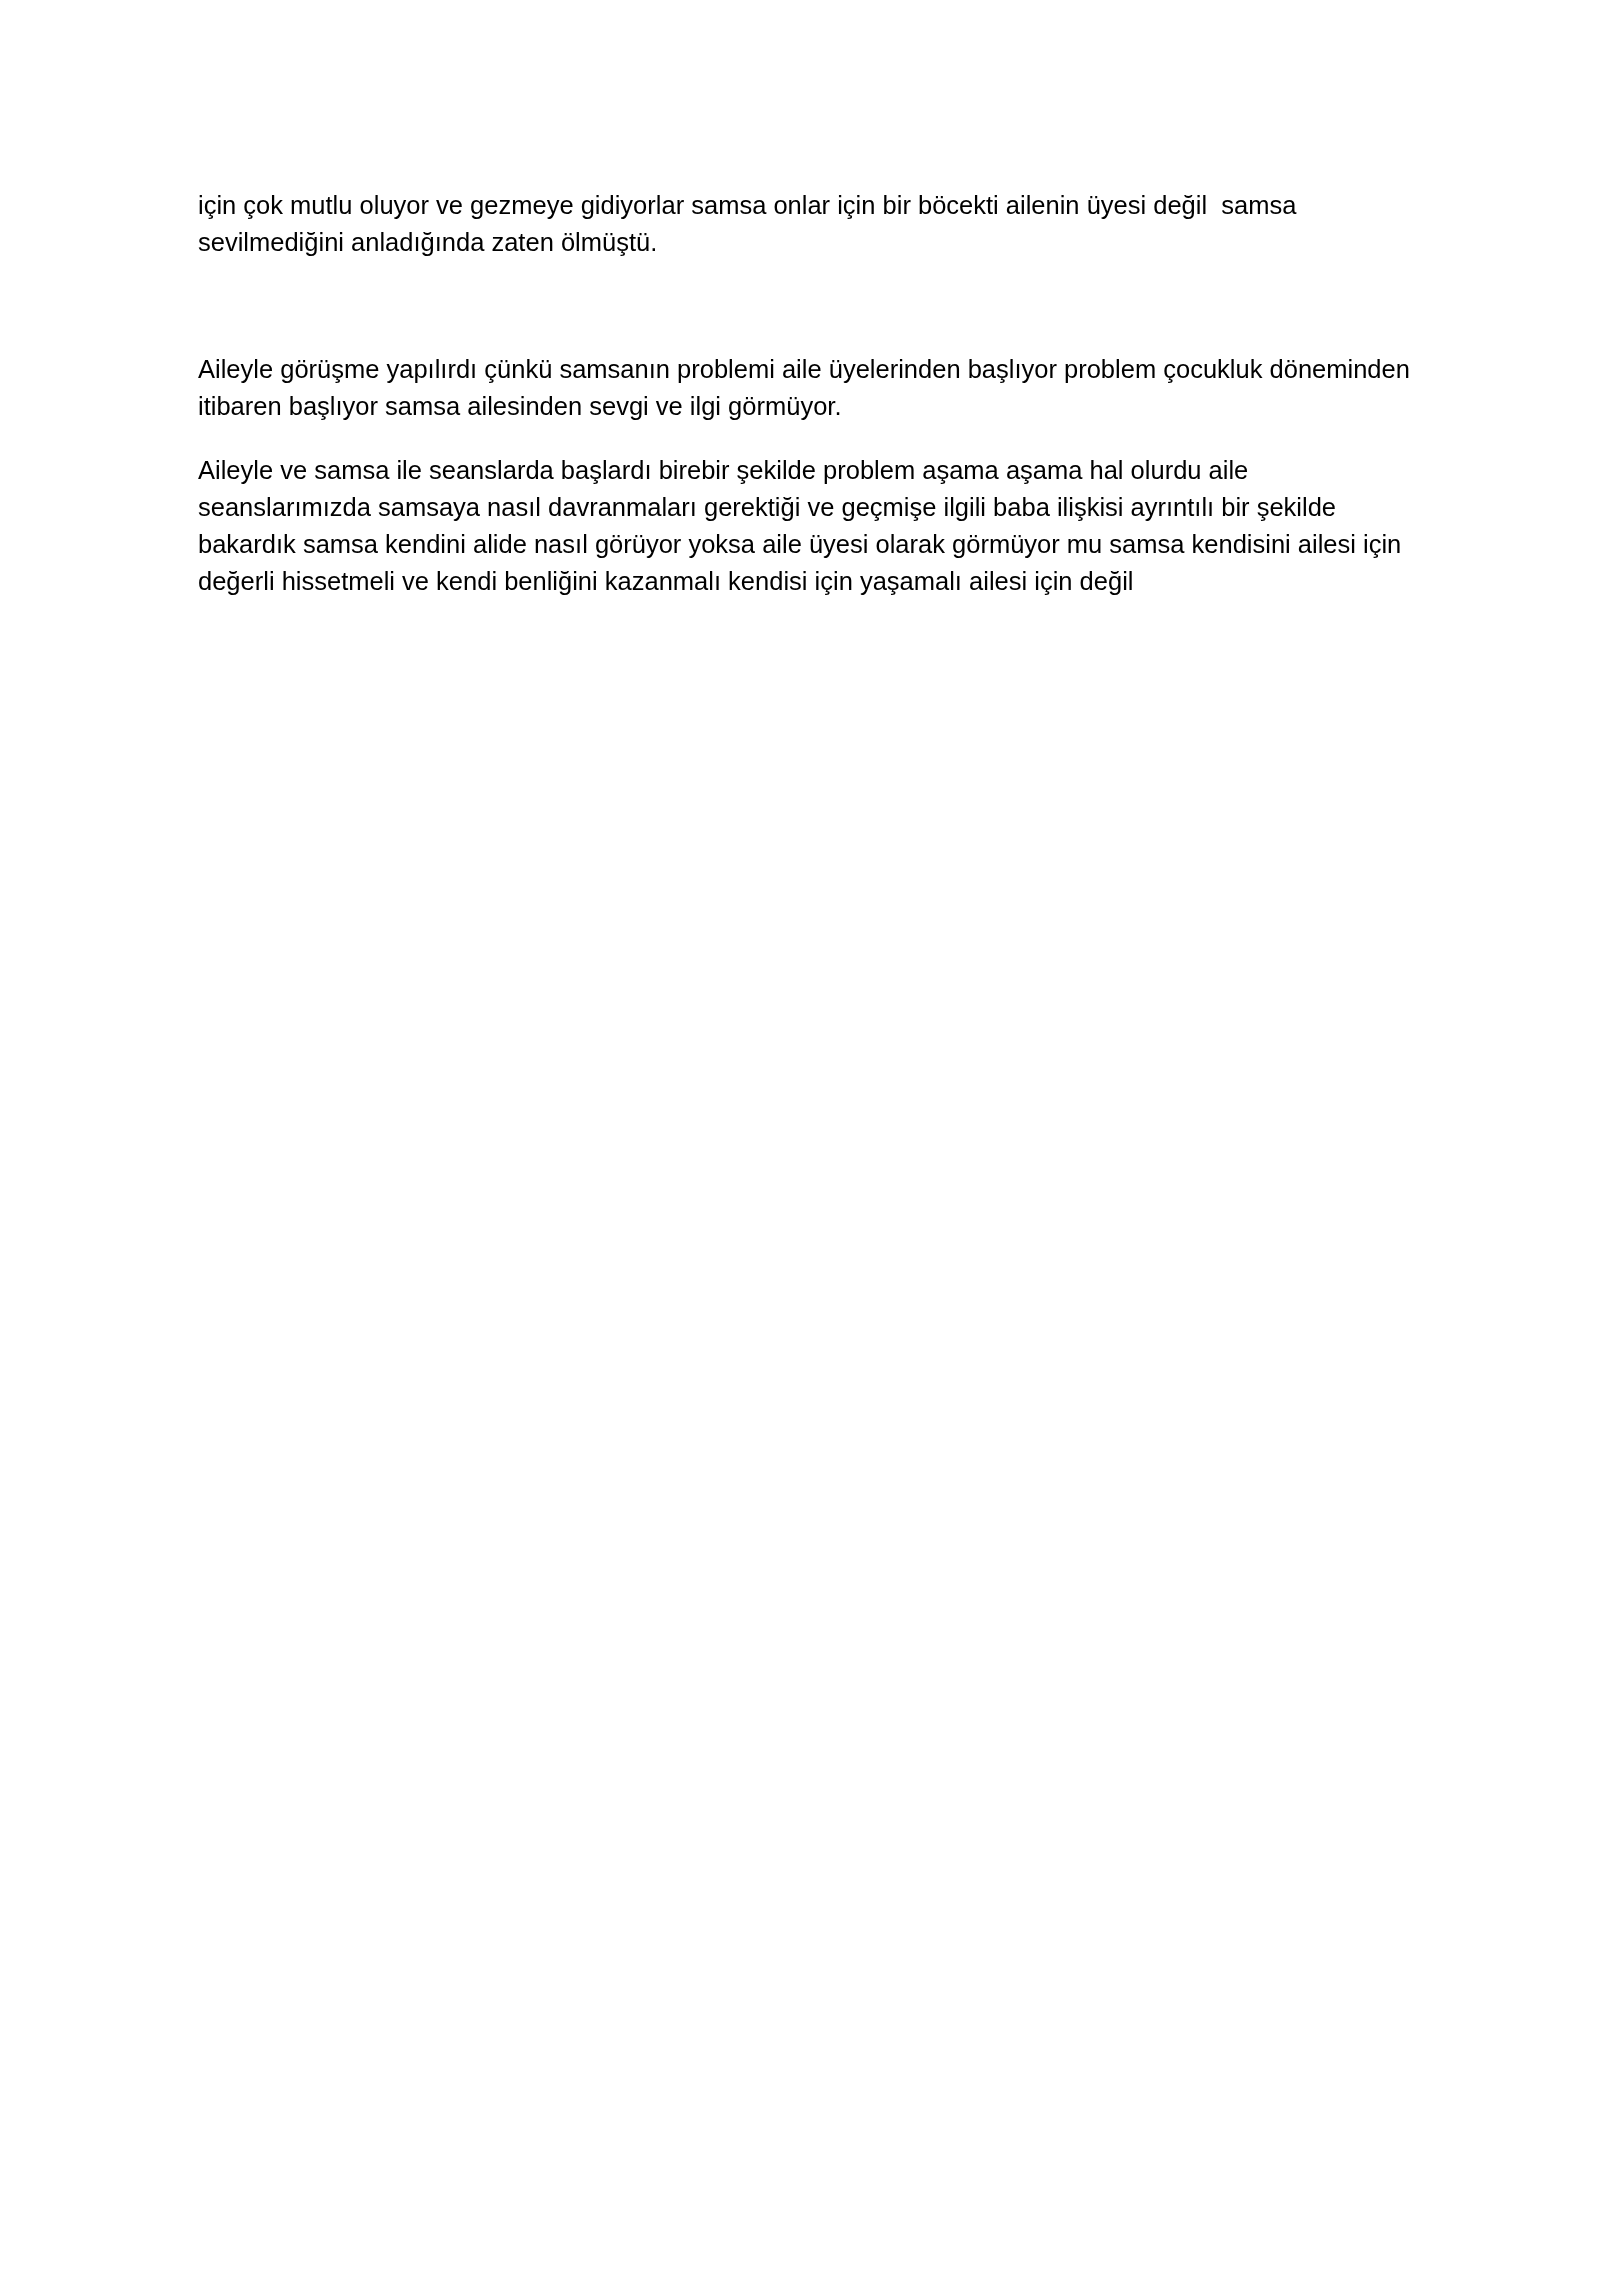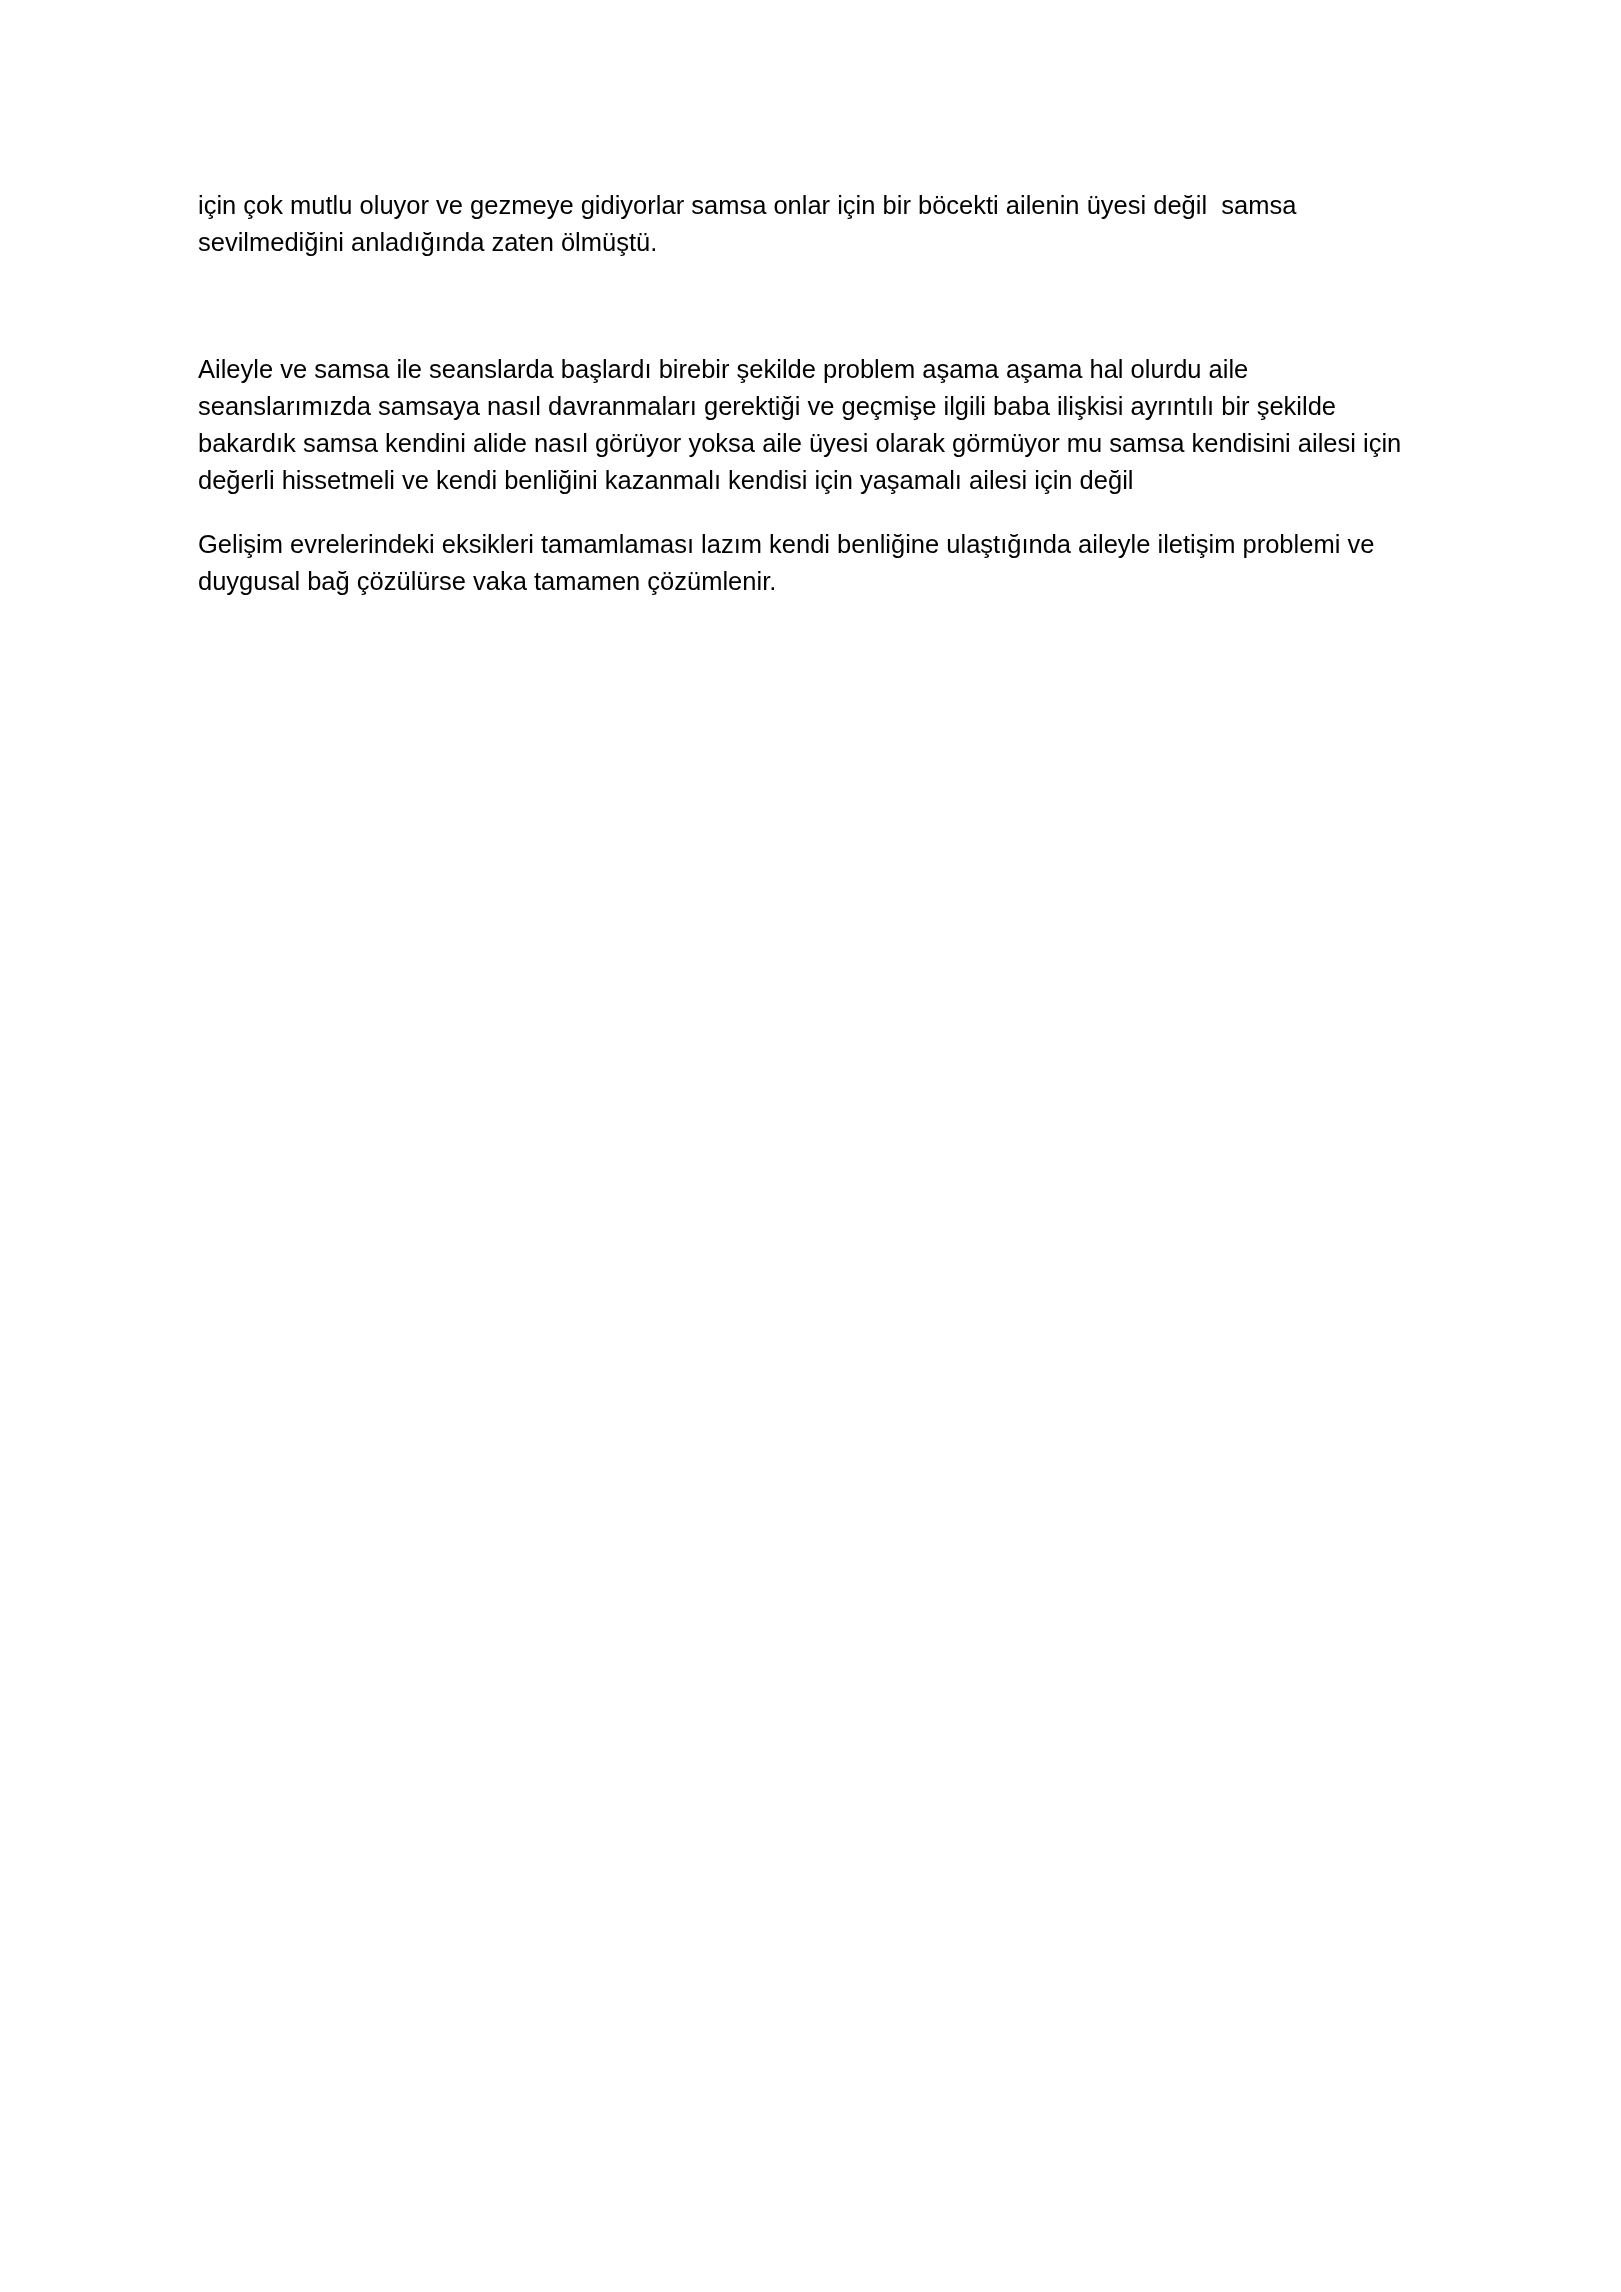--- a/index.html
+++ b/index.html
@@ -29,17 +29,17 @@
   .align-right {
     text-align: right;
   }
 </style>
 </head>
 <body style="background: rgb(255, 255, 255);">
 
 <div class="page" style="color: rgb(0, 0, 0);">
   <p class="para">için çok mutlu oluyor ve gezmeye gidiyorlar samsa onlar için bir böcekti ailenin üyesi değil  samsa sevilmediğini anladığında zaten ölmüştü.</p>
   <p class="para"></p>
+  <p class="para">Aileyle görüşme yapılırdı çünkü samsanın problemi aile üyelerinden başlıyor problem çocukluk döneminden itibaren başlıyor samsa ailesinden sevgi ve ilgi görmüyor.</p>
   <p class="para">Aileyle ve samsa ile seanslarda başlardı birebir şekilde problem aşama aşama hal olurdu aile seanslarımızda samsaya nasıl davranmaları gerektiği ve geçmişe ilgili baba ilişkisi ayrıntılı bir şekilde bakardık samsa kendini alide nasıl görüyor yoksa aile üyesi olarak görmüyor mu samsa kendisini ailesi için değerli hissetmeli ve kendi benliğini kazanmalı kendisi için yaşamalı ailesi için değil</p>
-  <p class="para">Gelişim evrelerindeki eksikleri tamamlaması lazım kendi benliğine ulaştığında aileyle iletişim problemi ve duygusal bağ çözülürse vaka tamamen çözümlenir.</p>
   <p class="para"></p>
 </div>
 
 
 </body></html>

